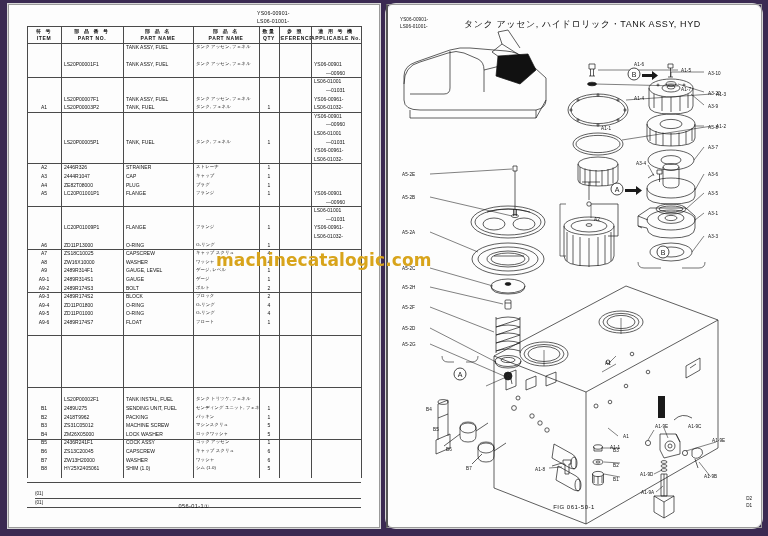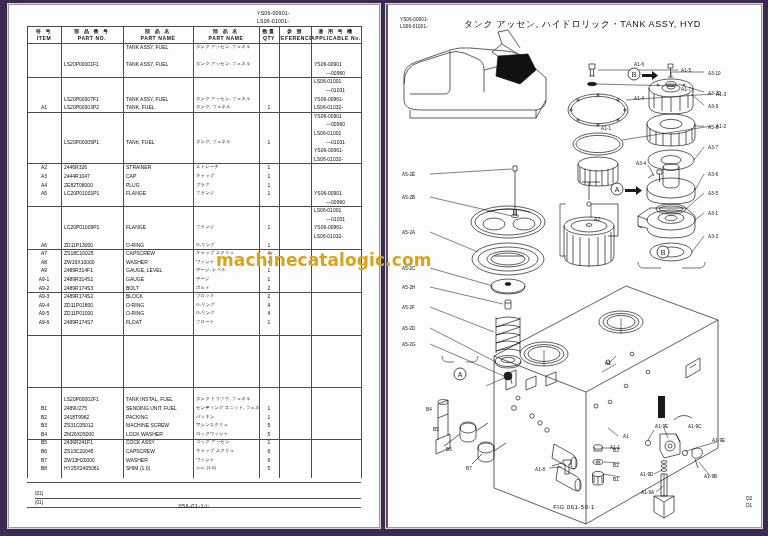--- a/index.html
+++ b/index.html
@@ -2,21 +2,21 @@
 <html><head>
 <meta charset="utf-8">
 <style>
   html,body{margin:0;padding:0;background:#3b2a52;}
   body{width:768px;height:536px;overflow:hidden;font-family:"Liberation Sans",sans-serif;}
   #page{position:relative;width:768px;height:536px;background:#3b2a52;}
 
   
   .sheet{position:absolute;background:#fdfdfd;box-shadow:0 0 0 1px #d8d8d8;}
   #sheet-left{left:8px;top:4px;width:372px;height:524px;}
-  #sheet-right{left:386px;top:4px;width:376px;height:524px;}
+  #sheet-right{left:386px;top:4px;width:376px;height:524px;border-radius:10px;}
   .sheet-frame{position:absolute;left:0;top:0;right:0;bottom:0;border:1px solid #9a9a9a;}
   #sheet-right .sheet-frame{border-left:2px solid #555;}
 
   
   #applicable-top{position:absolute;left:249px;top:6px;font-size:5.2px;line-height:1.5;
      color:#111;letter-spacing:.2px;}
 
   table.parts{position:absolute;left:19px;top:22px;border-collapse:collapse;
      table-layout:fixed;width:334px;font-size:5px;color:#111;}
   table.parts td,table.parts th{border:0;padding:0;vertical-align:top;}

